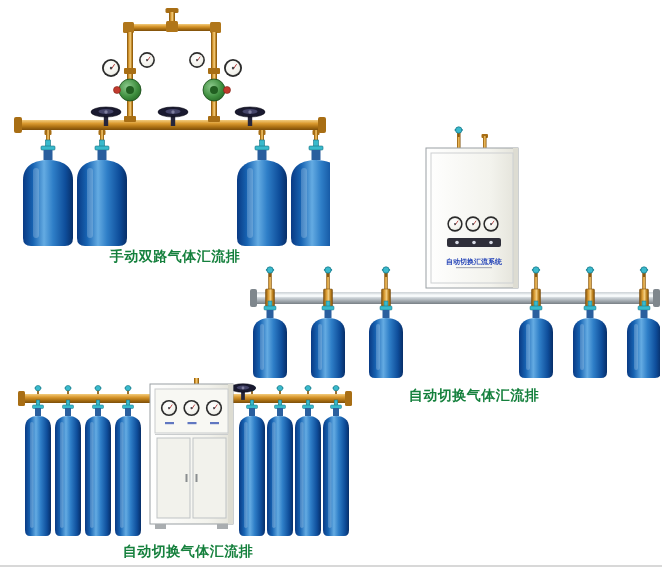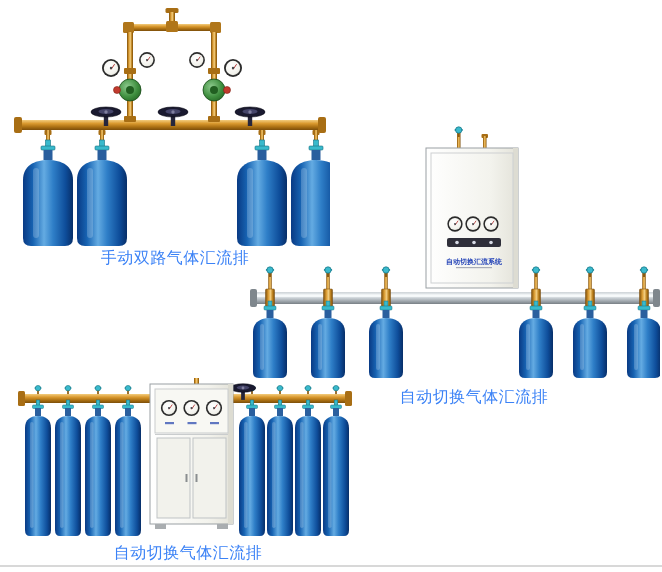--- a/index.html
+++ b/index.html
@@ -4,21 +4,21 @@
 <style>
   * { margin:0; padding:0; box-sizing:border-box; }
   html,body { background:#ffffff; }
   body { font-family:"Liberation Sans", sans-serif; }
   .page { position:relative; width:662px; height:572px; background:#ffffff; overflow:hidden; }
   .fig { position:absolute; }
   .fig1 { left:10px; top:8px; }
   .fig2 { left:250px; top:126px; }
   .fig3 { left:16px; top:378px; }
   .caption {
-    position:absolute; color:#3b82f6; font-size:16px; font-weight:normal;
+    position:absolute; color:#15803d; font-size:14px; font-weight:bold;
     text-align:center; letter-spacing:0.5px; white-space:nowrap;
   }
   .caption1 { left:95px;  top:248px; width:160px; }
   .caption2 { left:398px; top:387px; width:152px; }
   .caption3 { left:112px; top:543px; width:152px; }
   .bottom-rule { position:absolute; left:0; top:565px; width:662px; height:2px; background:#d8d8d8; }
   svg text { font-family:"Liberation Sans", sans-serif; }
 </style>
 </head>
 <body>

